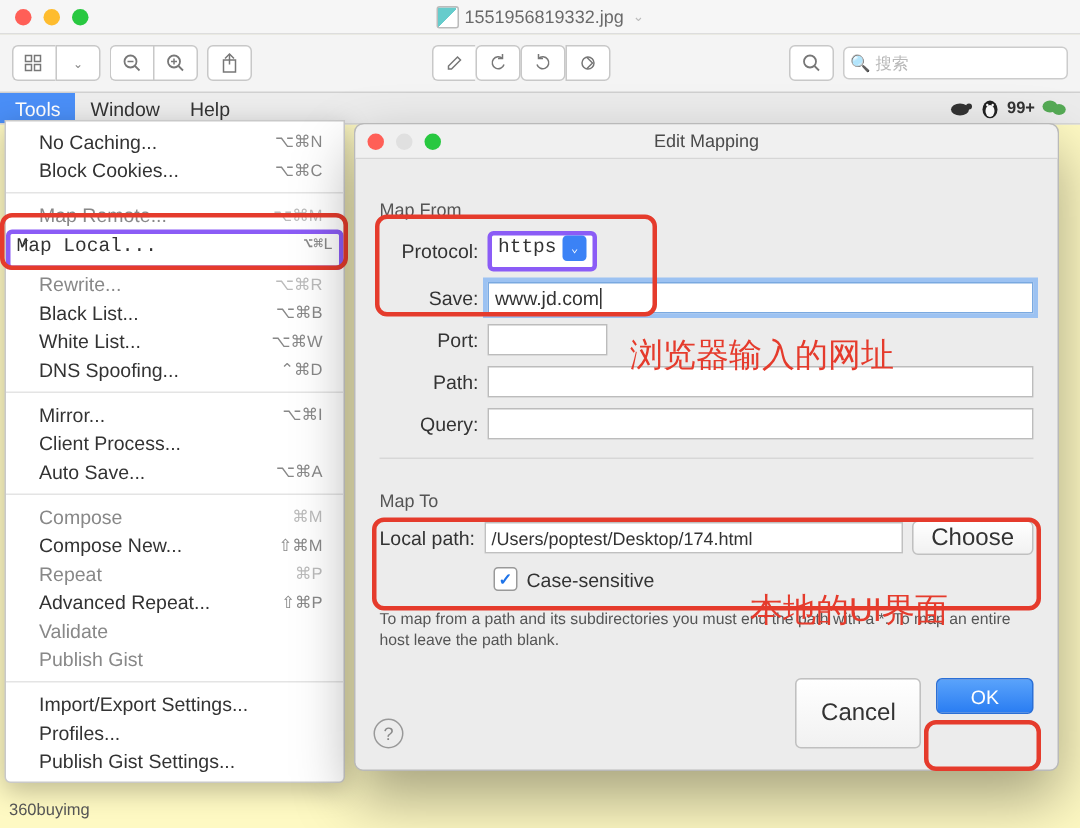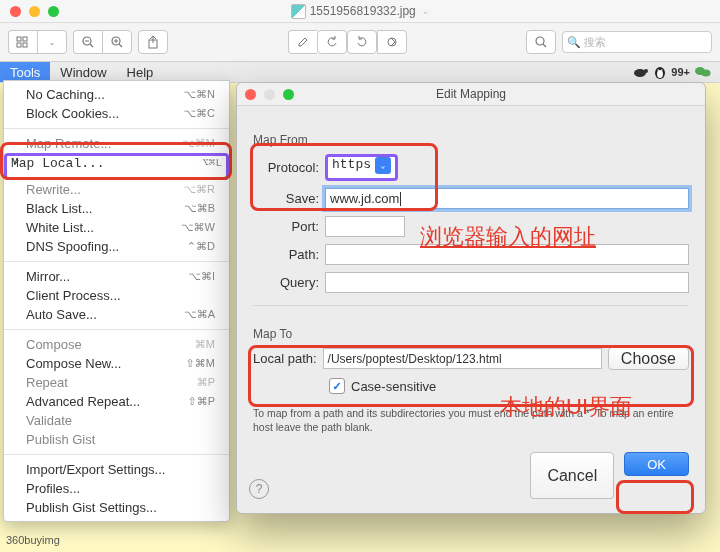--- a/index.html
+++ b/index.html
@@ -327,21 +327,21 @@
             <span></span>
           </div>
       </div>
 
       <div class="hr"></div>
       <div class="fieldset-label">Map To</div>
 
       <div class="local-row">
         <div class="local-label">Local path:</div>
         <div class="local-input">
-            <span>/Users/poptest/Desktop/123.html</span>
+            <span>/Users/poptest/Desktop/174.html</span>
           </div>
         <div class="btn">
             <span>Choose</span>
           </div>
       </div>
 
       <div class="check-row">
         <span class="checkbox">✓</span>
         <span>Case-sensitive</span>
       </div>
@@ -357,18 +357,18 @@
       <div class="btn-primary">
           <span>OK</span>
         </div>
     </div>
   </div>
 
   <div class="red-box" style="left:250px;top:143px;width:182px;height:62px;"></div>
   <div class="red-box" style="left:248px;top:345px;width:440px;height:56px;"></div>
   <div class="red-box" style="left:616px;top:480px;width:72px;height:28px;"></div>
 
-  <div class="anno" style="left:420px;top:222px;text-decoration:underline;">浏览器输入的网址</div>
+  <div class="anno" style="left:420px;top:222px;">浏览器输入的网址</div>
   <div class="anno" style="left:500px;top:392px;">本地的UI界面</div>
 
   <div class="bg-text" style="left:6px;bottom:6px;">360buyimg</div>
 
 </div>
 
 </body></html>

